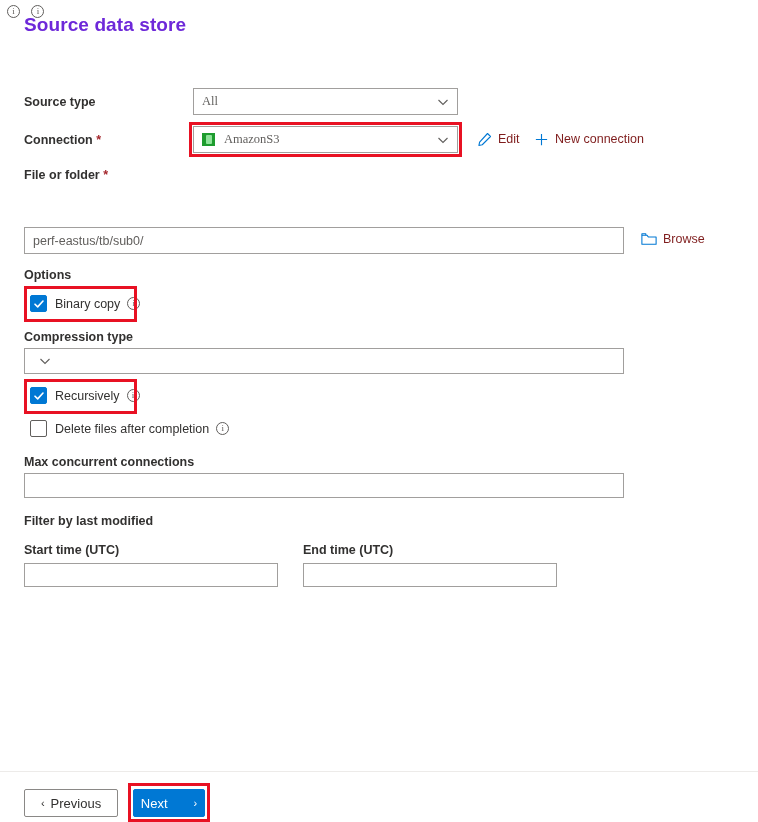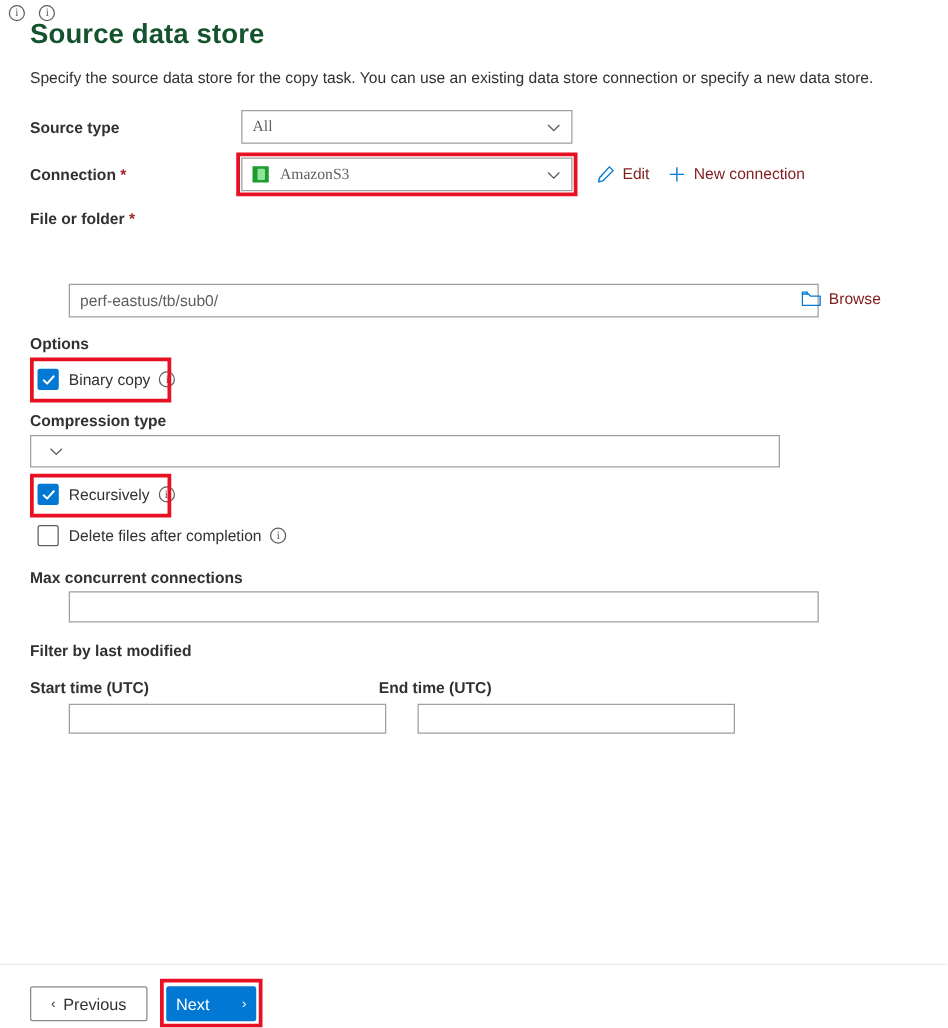--- a/index.html
+++ b/index.html
@@ -18,23 +18,23 @@
     width: 758px;
     height: 822px;
     background: #ffffff;
   }
 
   
   .page-title {
     position: absolute;
     left: 24px;
     top: 14px;
-    font-size: 22px;
+    font-size: 19px;
     font-weight: 600;
-    color: #14532d;
+    color: #6d28d9;
     letter-spacing: 0.1px;
   }
   .page-desc {
     position: absolute;
     left: 24px;
     top: 55px;
     font-size: 12.5px;
     color: #323130;
     white-space: nowrap;
   }
@@ -59,21 +59,20 @@
 
   .text-input {
     position: absolute;
     border: 1px solid #a19f9d;
     background: #ffffff;
     font-family: "Liberation Sans", sans-serif;
     font-size: 12.5px;
     color: #605e5c;
     padding: 0 8px;
     outline: none;
-    margin-left: 31px;
   }
   .text-input::placeholder { color: #a19f9d; }
 
   .combo {
     position: absolute;
     border: 1px solid #a19f9d;
     background: #ffffff;
     display: flex;
     align-items: center;
     padding: 0 8px;
@@ -193,21 +192,20 @@
   .btn .arrow.left { margin-right: 6px; }
   .btn .arrow.right { margin-left: 6px; }
 </style>
 </head>
 <body>
 
 <div id="page">
 
   
   <div class="page-title">Source data store</div>
-  <div class="page-desc">Specify the source data store for the copy task. You can use an existing data store connection or specify a new data store.</div>
 
   
   <div class="field-label" style="left:24px; top:95px;">Source type</div>
   <div class="combo" style="left:193px; top:88px; width:265px; height:27px;">
     <span class="combo-text">All</span>
     <span class="chev">
       <svg width="12" height="12" viewBox="0 0 12 12">
           <path d="M1.5 4 L6 8.5 L10.5 4" fill="none" stroke="#605e5c" stroke-width="1.1"></path>
         </svg>
     </span>

